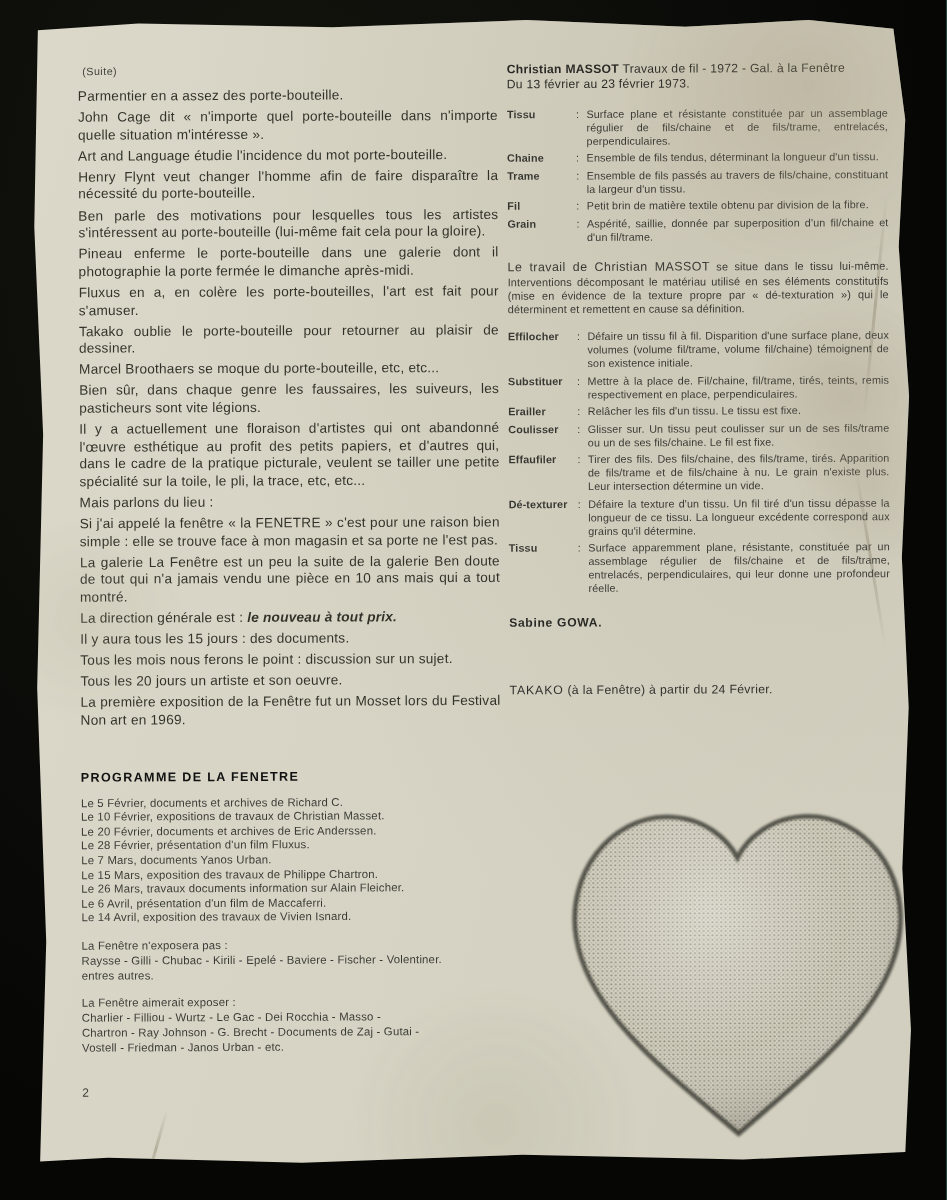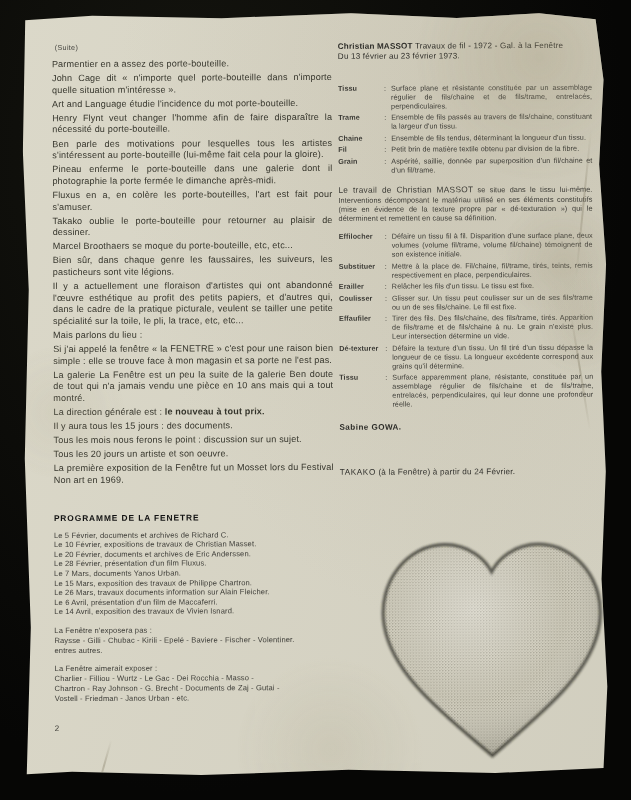--- a/index.html
+++ b/index.html
@@ -79,21 +79,21 @@
   }
   p.body {
     margin: 0 0 2.5px 0;
     font-size: 9.1px;
     line-height: 11.6px;
     text-align: justify;
     letter-spacing: .15px;
     color: #17170f;
     opacity: .86;
   }
-  p.body b { font-weight: bold; }
+  p.body b { font-weight: bold; font-style: italic; }
 
   .prog-title {
     margin: 26px 0 8px 0;
     font-size: 8.4px;
     font-weight: bold;
     letter-spacing: .9px;
     color: #111;
   }
   ul.prog, ul.plain {
     list-style: none;
@@ -117,21 +117,21 @@
     margin-top: 20px;
     font-size: 8px;
     opacity: .8;
   }
 
   
   .rc-head {
     font-size: 8.1px;
     line-height: 10.4px;
     letter-spacing: .18px;
-    margin: 0 0 21px 0;
+    margin: 0 0 9px 0;
     opacity: .88;
   }
   .rc-head .name { font-weight: bold; }
   .defs { width: 100%; border-collapse: collapse; }
   .defs td {
     vertical-align: top;
     font-size: 7.2px;
     line-height: 9.0px;
     letter-spacing: .08px;
     opacity: .80;
@@ -243,28 +243,28 @@
       </div>
 
       <table class="defs">
         <tbody>
             <tr>
           <td class="term">Tissu</td>
           <td class="colon">:</td>
           <td class="desc">Surface plane et résistante constituée par un assemblage régulier de fils/chaine et de fils/trame, entrelacés, perpendiculaires.</td>
         </tr>
         <tr>
+          <td class="term">Chaine</td>
+          <td class="colon">:</td>
+          <td class="desc">Ensemble de fils tendus, déterminant la longueur d'un tissu.</td>
+        </tr>
+        <tr>
           <td class="term">Trame</td>
           <td class="colon">:</td>
           <td class="desc">Ensemble de fils passés au travers de fils/chaine, constituant la largeur d'un tissu.</td>
-        </tr>
-        <tr>
-          <td class="term">Chaine</td>
-          <td class="colon">:</td>
-          <td class="desc">Ensemble de fils tendus, déterminant la longueur d'un tissu.</td>
         </tr>
         <tr>
           <td class="term">Fil</td>
           <td class="colon">:</td>
           <td class="desc">Petit brin de matière textile obtenu par division de la fibre.</td>
         </tr>
         <tr>
           <td class="term">Grain</td>
           <td class="colon">:</td>
           <td class="desc">Aspérité, saillie, donnée par superposition d'un fil/chaine et d'un fil/trame.</td>

